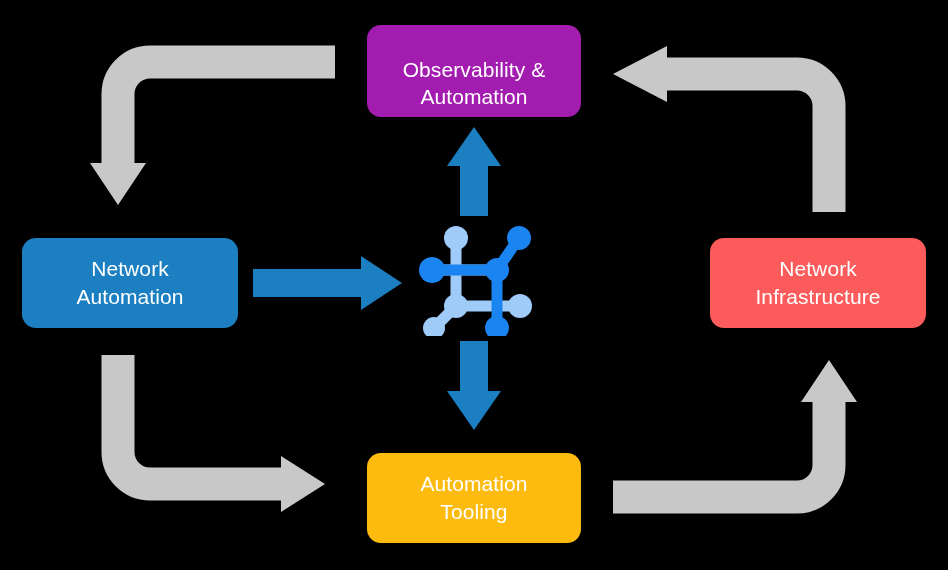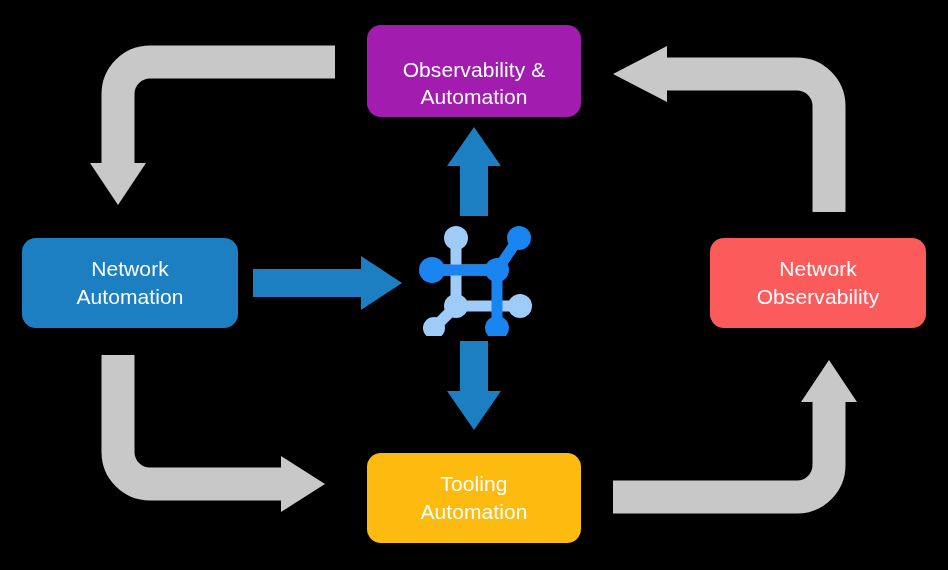--- a/index.html
+++ b/index.html
@@ -166,24 +166,24 @@
   <div class="node-box" id="box-operations" style="background: rgb(27, 127, 193); color: rgb(255, 255, 255);">
     <div>
       <span class="box-line">Network</span>
       <span class="box-line">Automation</span>
     </div>
   </div>
 
   <div class="node-box" id="box-infrastructure" style="background: rgb(252, 91, 91); color: rgb(255, 255, 255);">
     <div>
       <span class="box-line">Network</span>
-      <span class="box-line">Observability</span>
+      <span class="box-line">Infrastructure</span>
     </div>
   </div>
 
   <div class="node-box" id="box-automation" style="background: rgb(253, 187, 16); color: rgb(255, 255, 255);">
     <div>
+      <span class="box-line">Automation</span>
       <span class="box-line">Tooling</span>
-      <span class="box-line">Automation</span>
     </div>
   </div>
 
 </div>
 
 </body></html>

